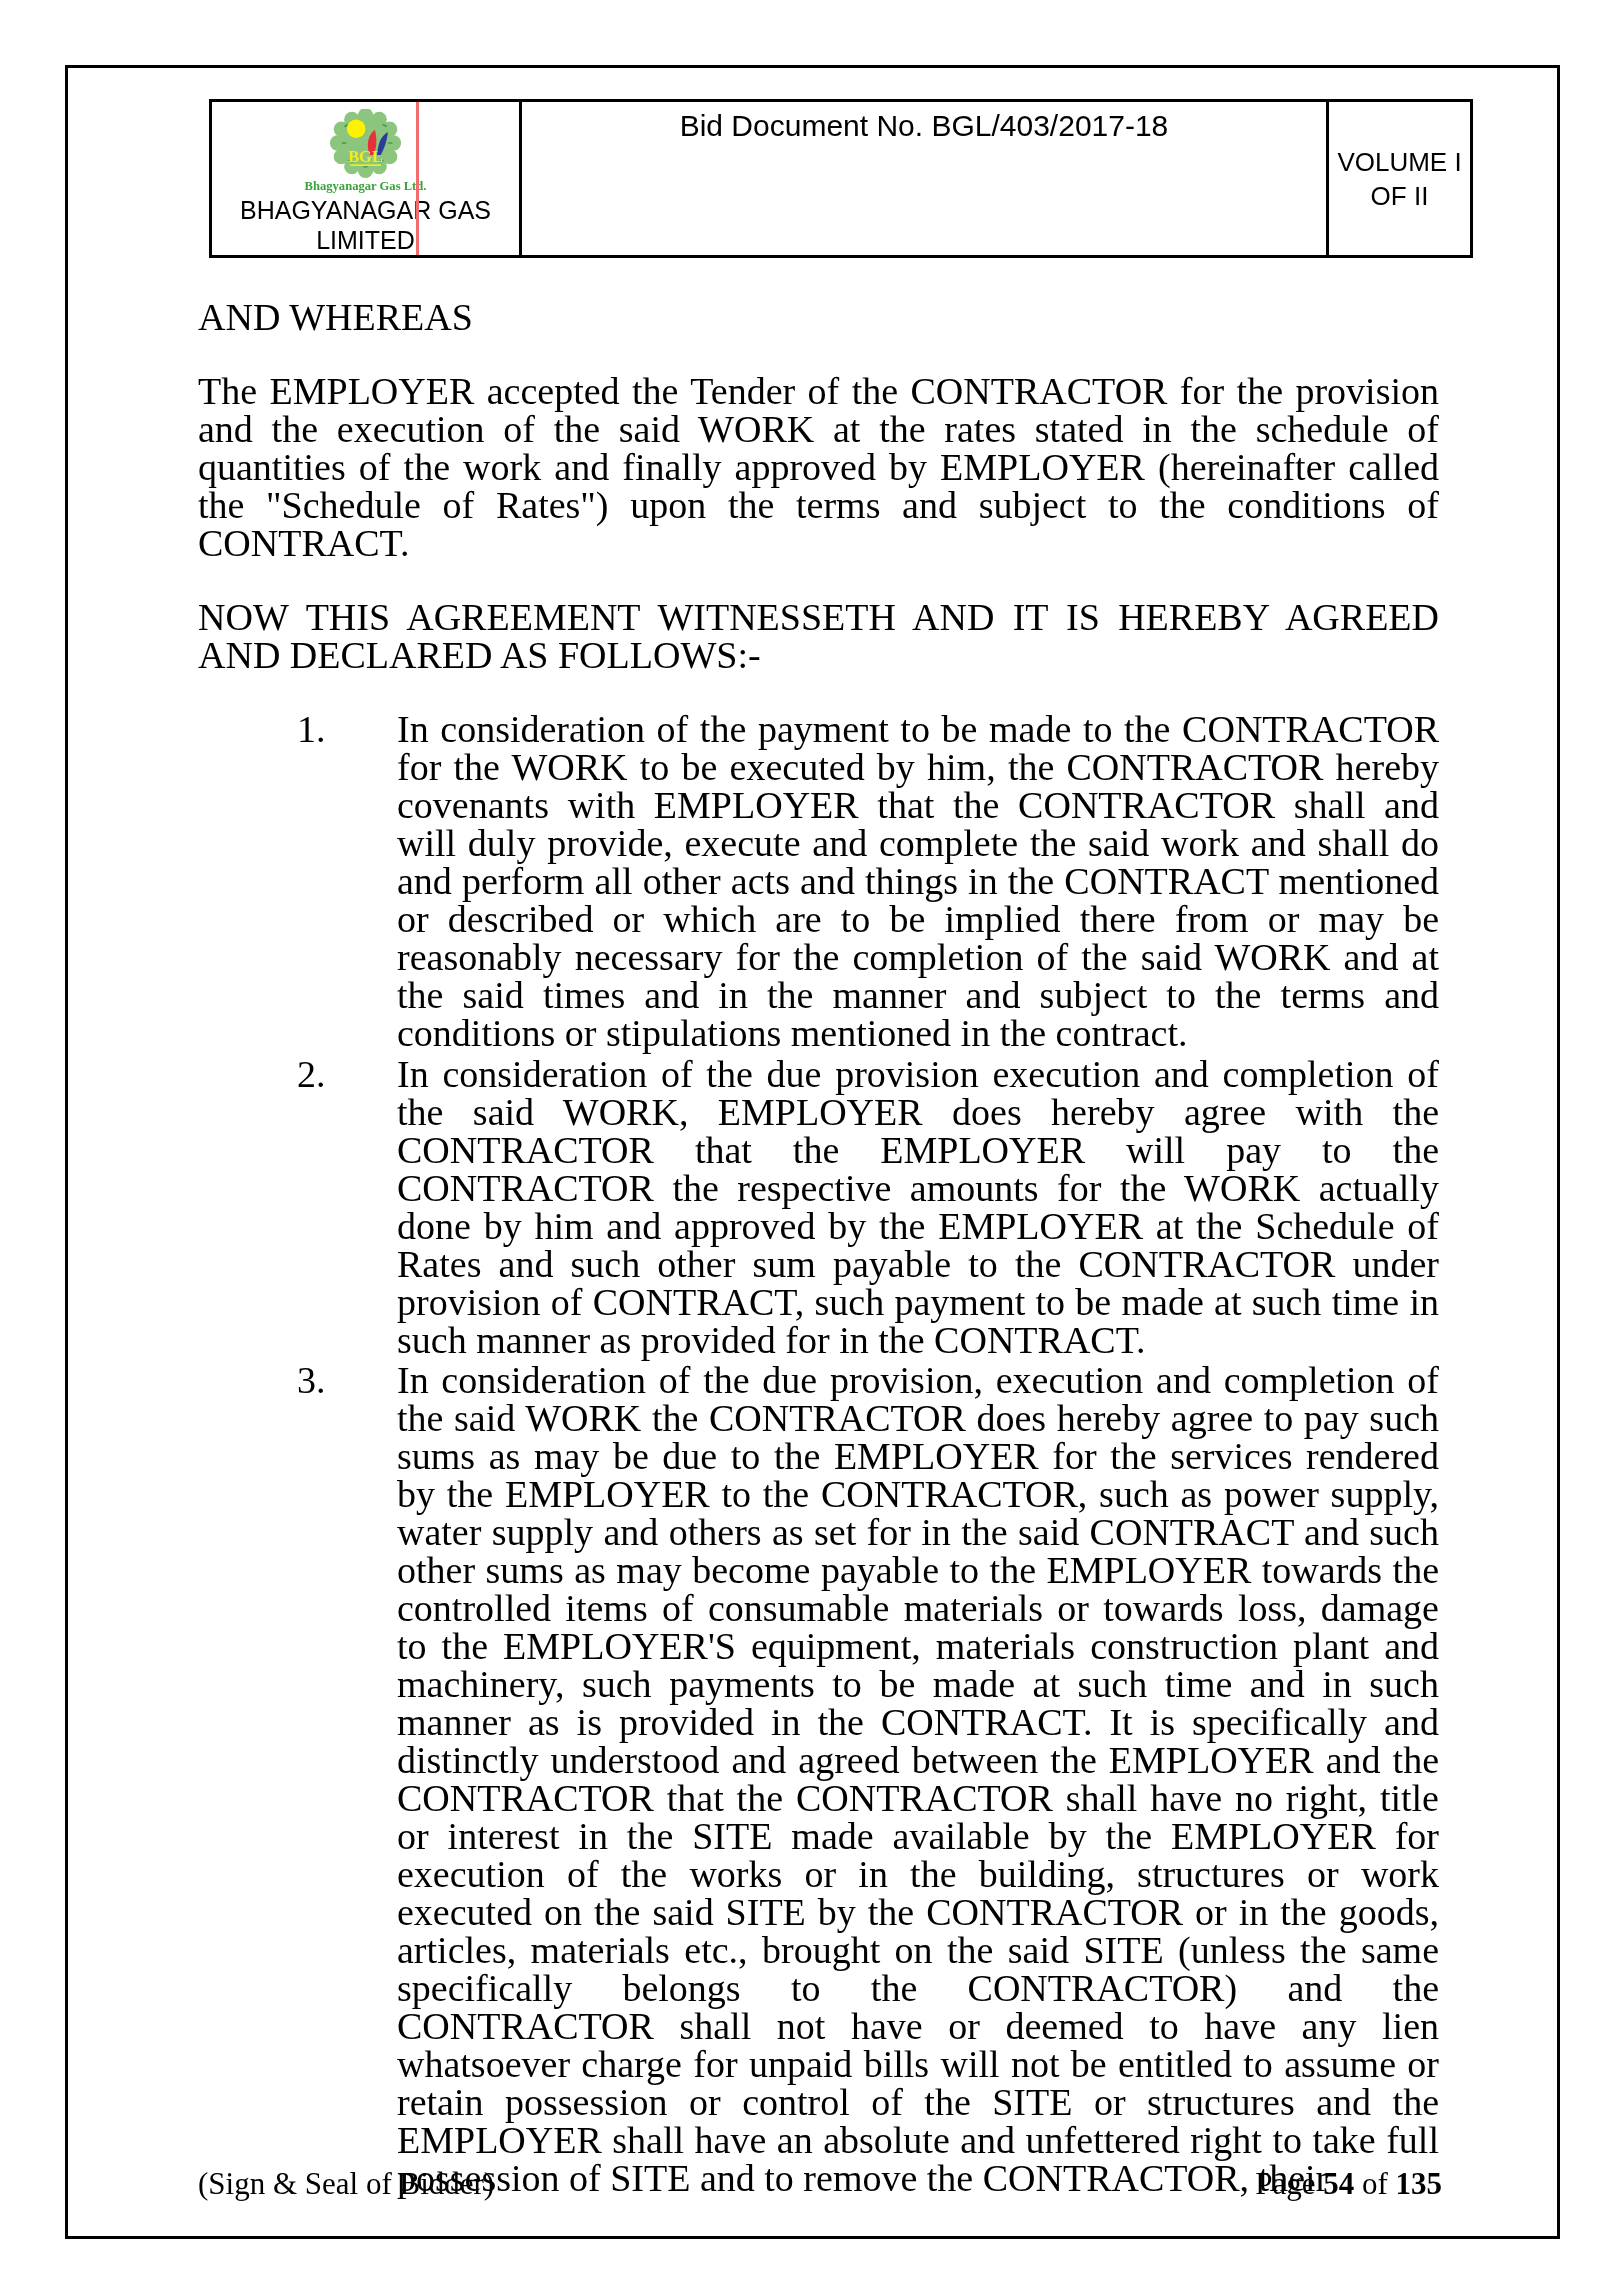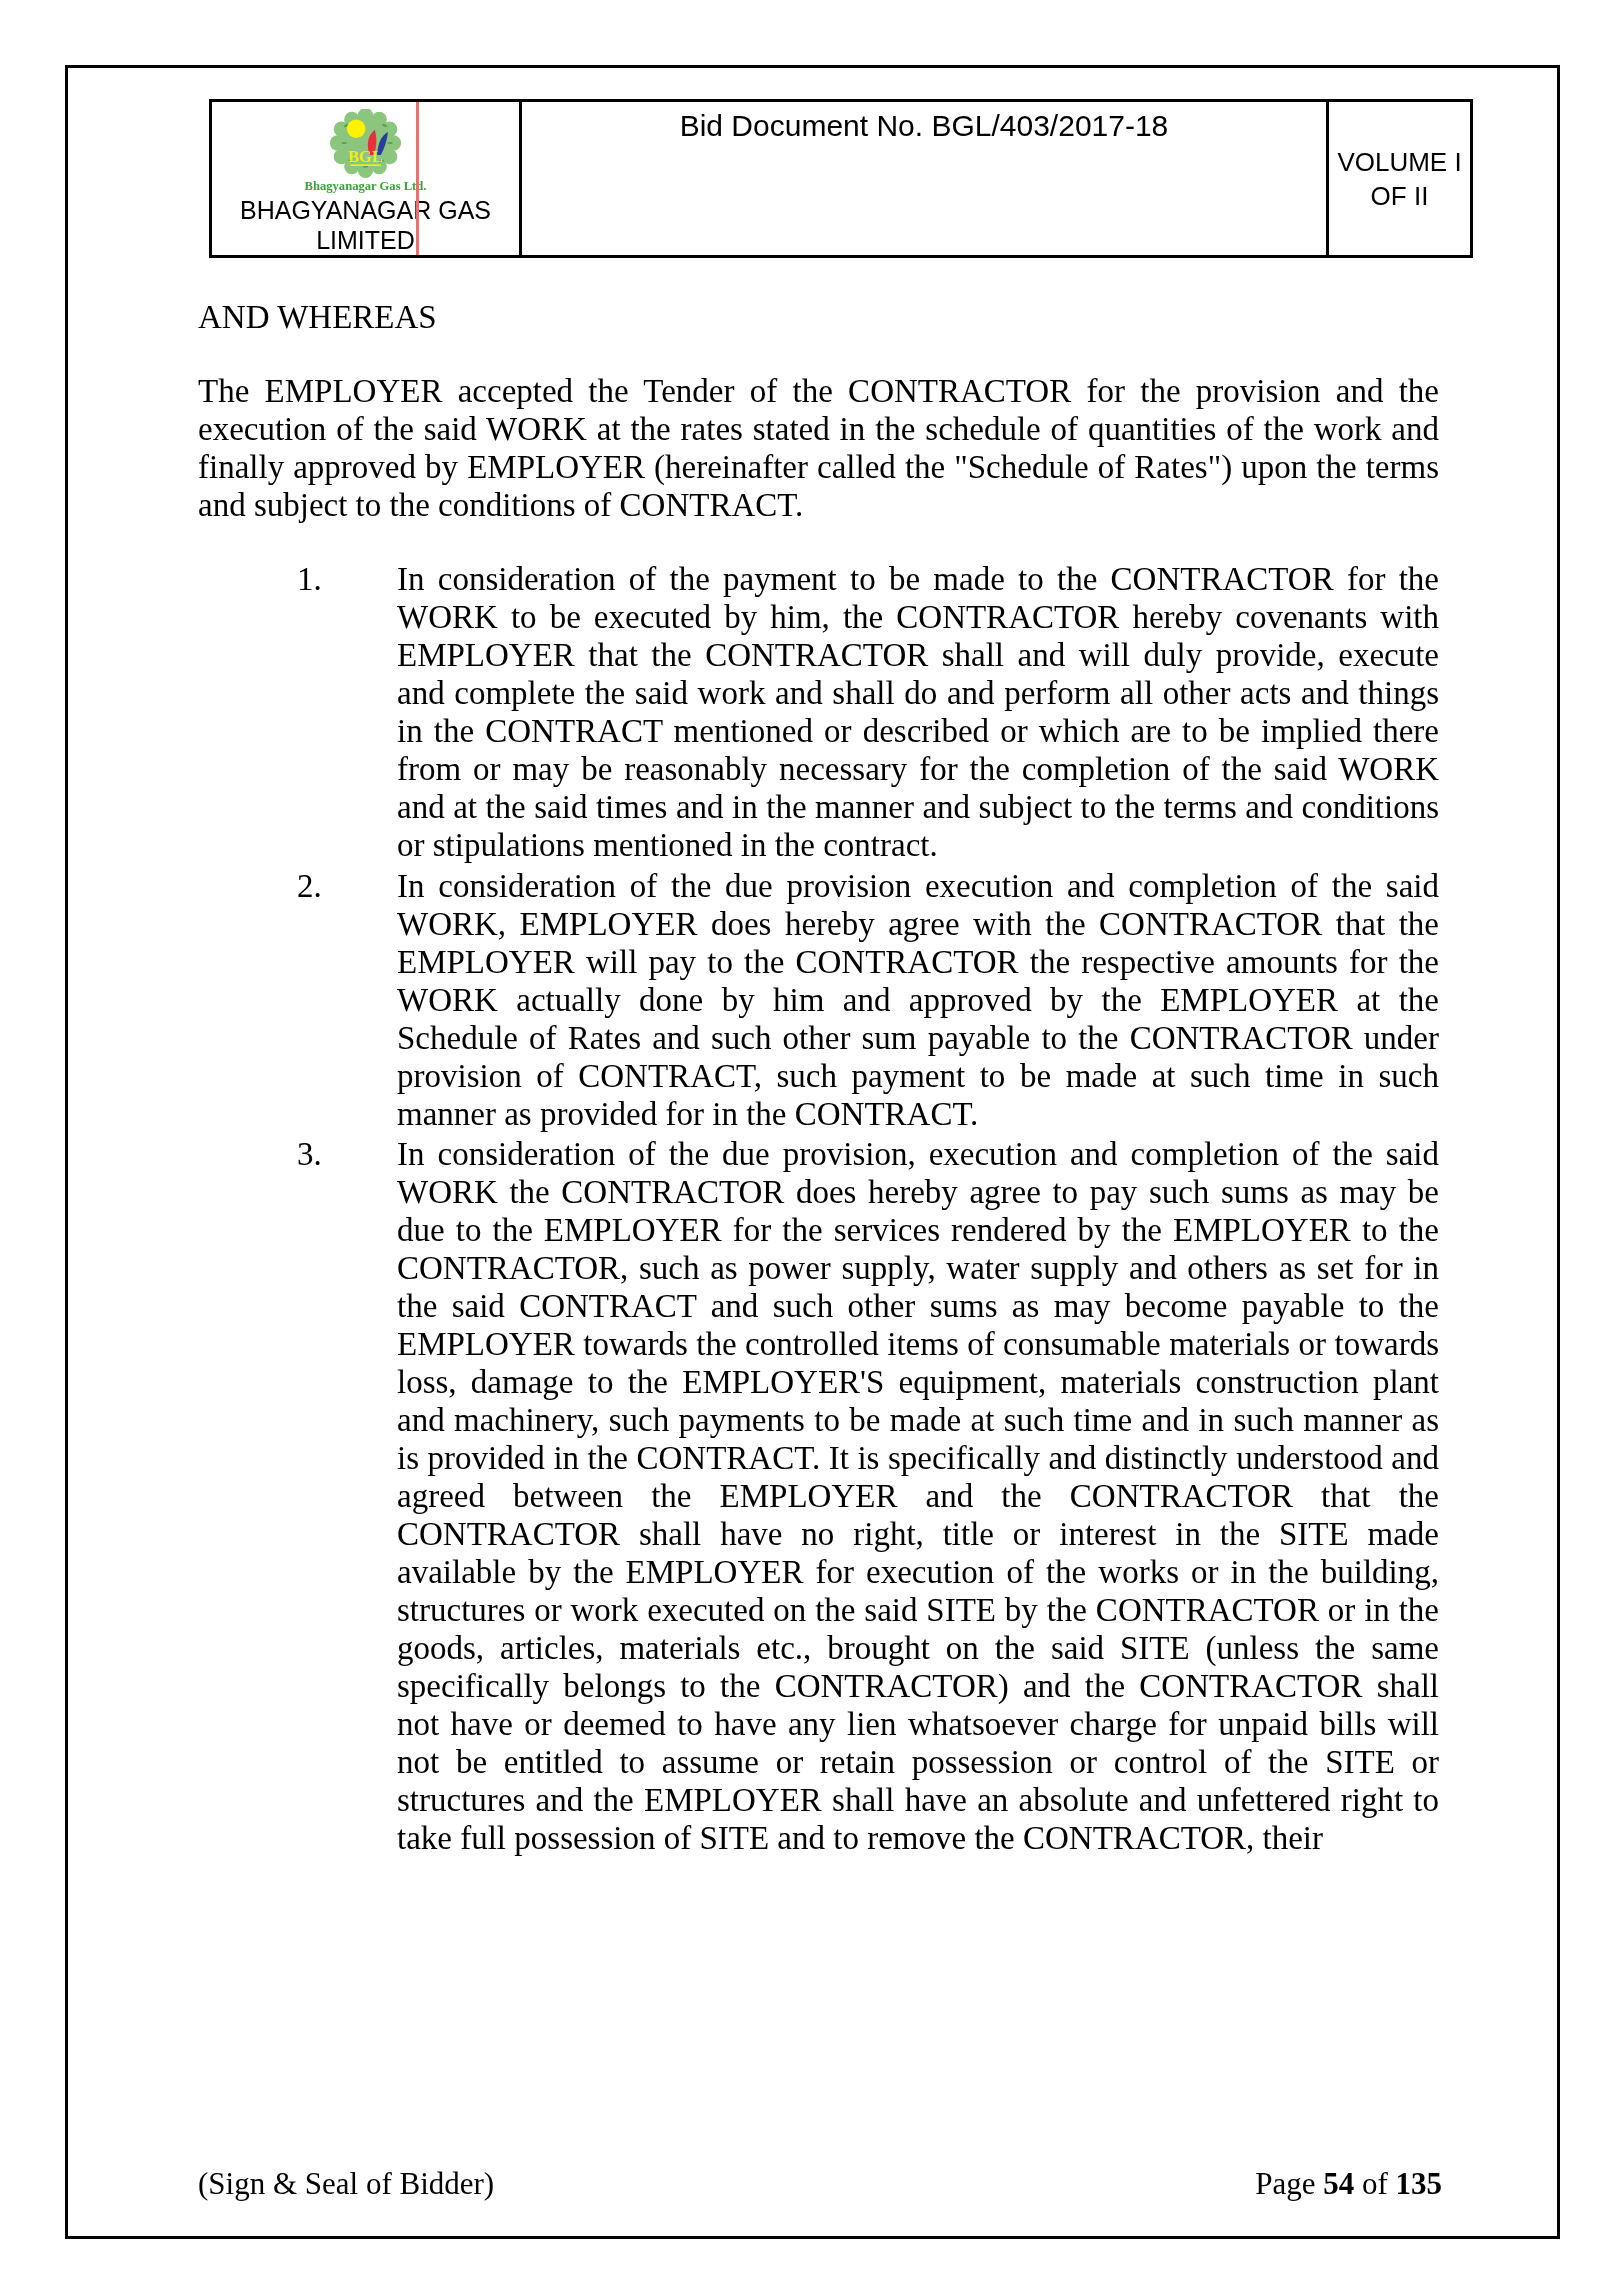--- a/index.html
+++ b/index.html
@@ -53,21 +53,21 @@
   .cell-volume{
     flex:1;
     display:flex;flex-direction:column;justify-content:center;align-items:center;
     font-family:"Liberation Sans", sans-serif;
     font-size:26px;line-height:34px;text-align:center;
   }
   
   .content{
     position:absolute;
     left:198px;top:298px;width:1241px;
-    font-size:33px;line-height:38px;
+    font-size:38px;line-height:38px;
   }
   .content p{margin:0 0 36px 0;}
   .just{text-align:justify;}
   .li{display:flex;margin:0 0 2.6px 0;}
   .num{flex:0 0 199px;padding-left:99px;box-sizing:border-box;}
   .txt{flex:1;text-align:justify;}
   .and-sep{text-align:center;margin:33px 0 36px 0 !important;letter-spacing:1.3px;}
   
   .footer{
     position:absolute;
@@ -138,20 +138,21 @@
       <div>VOLUME I</div>
       <div>OF II</div>
     </div>
   </div>
 
   <div class="content">
     <p>AND WHEREAS</p>
 
     <p class="just">The EMPLOYER accepted the Tender of the CONTRACTOR for the provision and the execution of the said WORK at the rates stated in the schedule of quantities of the work and finally approved by EMPLOYER (hereinafter called the "Schedule of Rates") upon the terms and subject to the conditions of CONTRACT.</p>
 
+    <p class="just">NOW THIS AGREEMENT WITNESSETH AND IT IS HEREBY AGREED AND DECLARED AS FOLLOWS:-</p>
 
     <div class="li">
       <div class="num">1.</div>
       <div class="txt">In consideration of the payment to be made to the CONTRACTOR for the WORK to be executed by him, the CONTRACTOR hereby covenants with EMPLOYER that the CONTRACTOR shall and will duly provide, execute and complete the said work and shall do and perform all other acts and things in the CONTRACT mentioned or described or which are to be implied there from or may be reasonably necessary for the completion of the said WORK and at the said times and in the manner and subject to the terms and conditions or stipulations mentioned in the contract.</div>
     </div>
 
     <div class="li">
       <div class="num">2.</div>
       <div class="txt">In consideration of the due provision execution and completion of the said WORK, EMPLOYER does hereby agree with the CONTRACTOR that the EMPLOYER will pay to the CONTRACTOR the respective amounts for the WORK actually done by him and approved by the EMPLOYER at the Schedule of Rates and such other sum payable to the CONTRACTOR under provision of CONTRACT, such payment to be made at such time in such manner as provided for in the CONTRACT.</div>
     </div>

